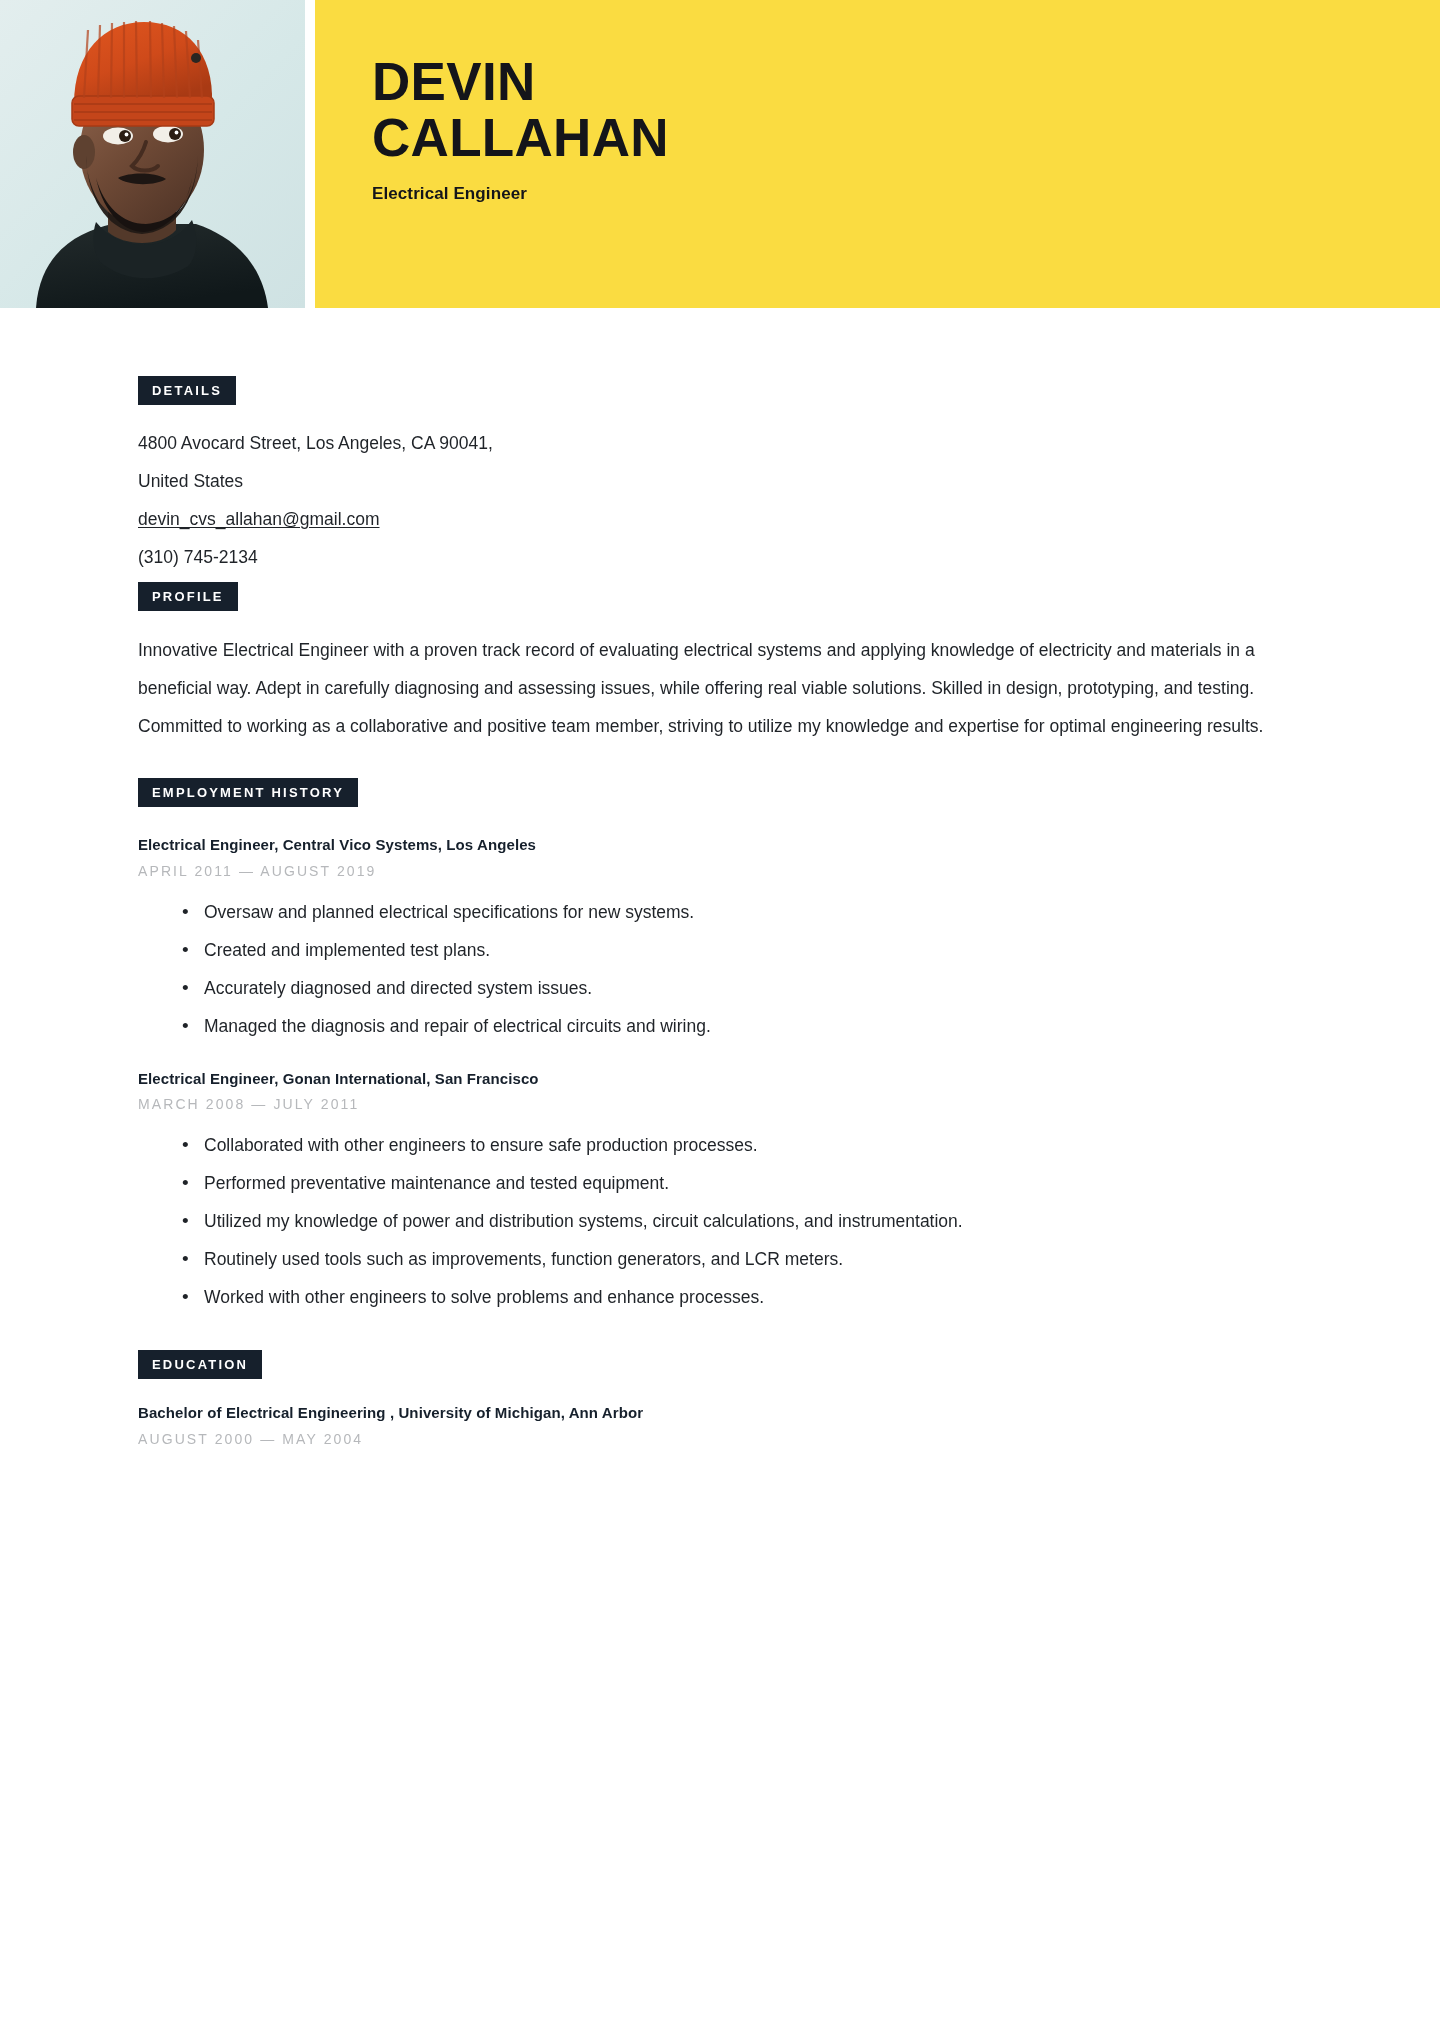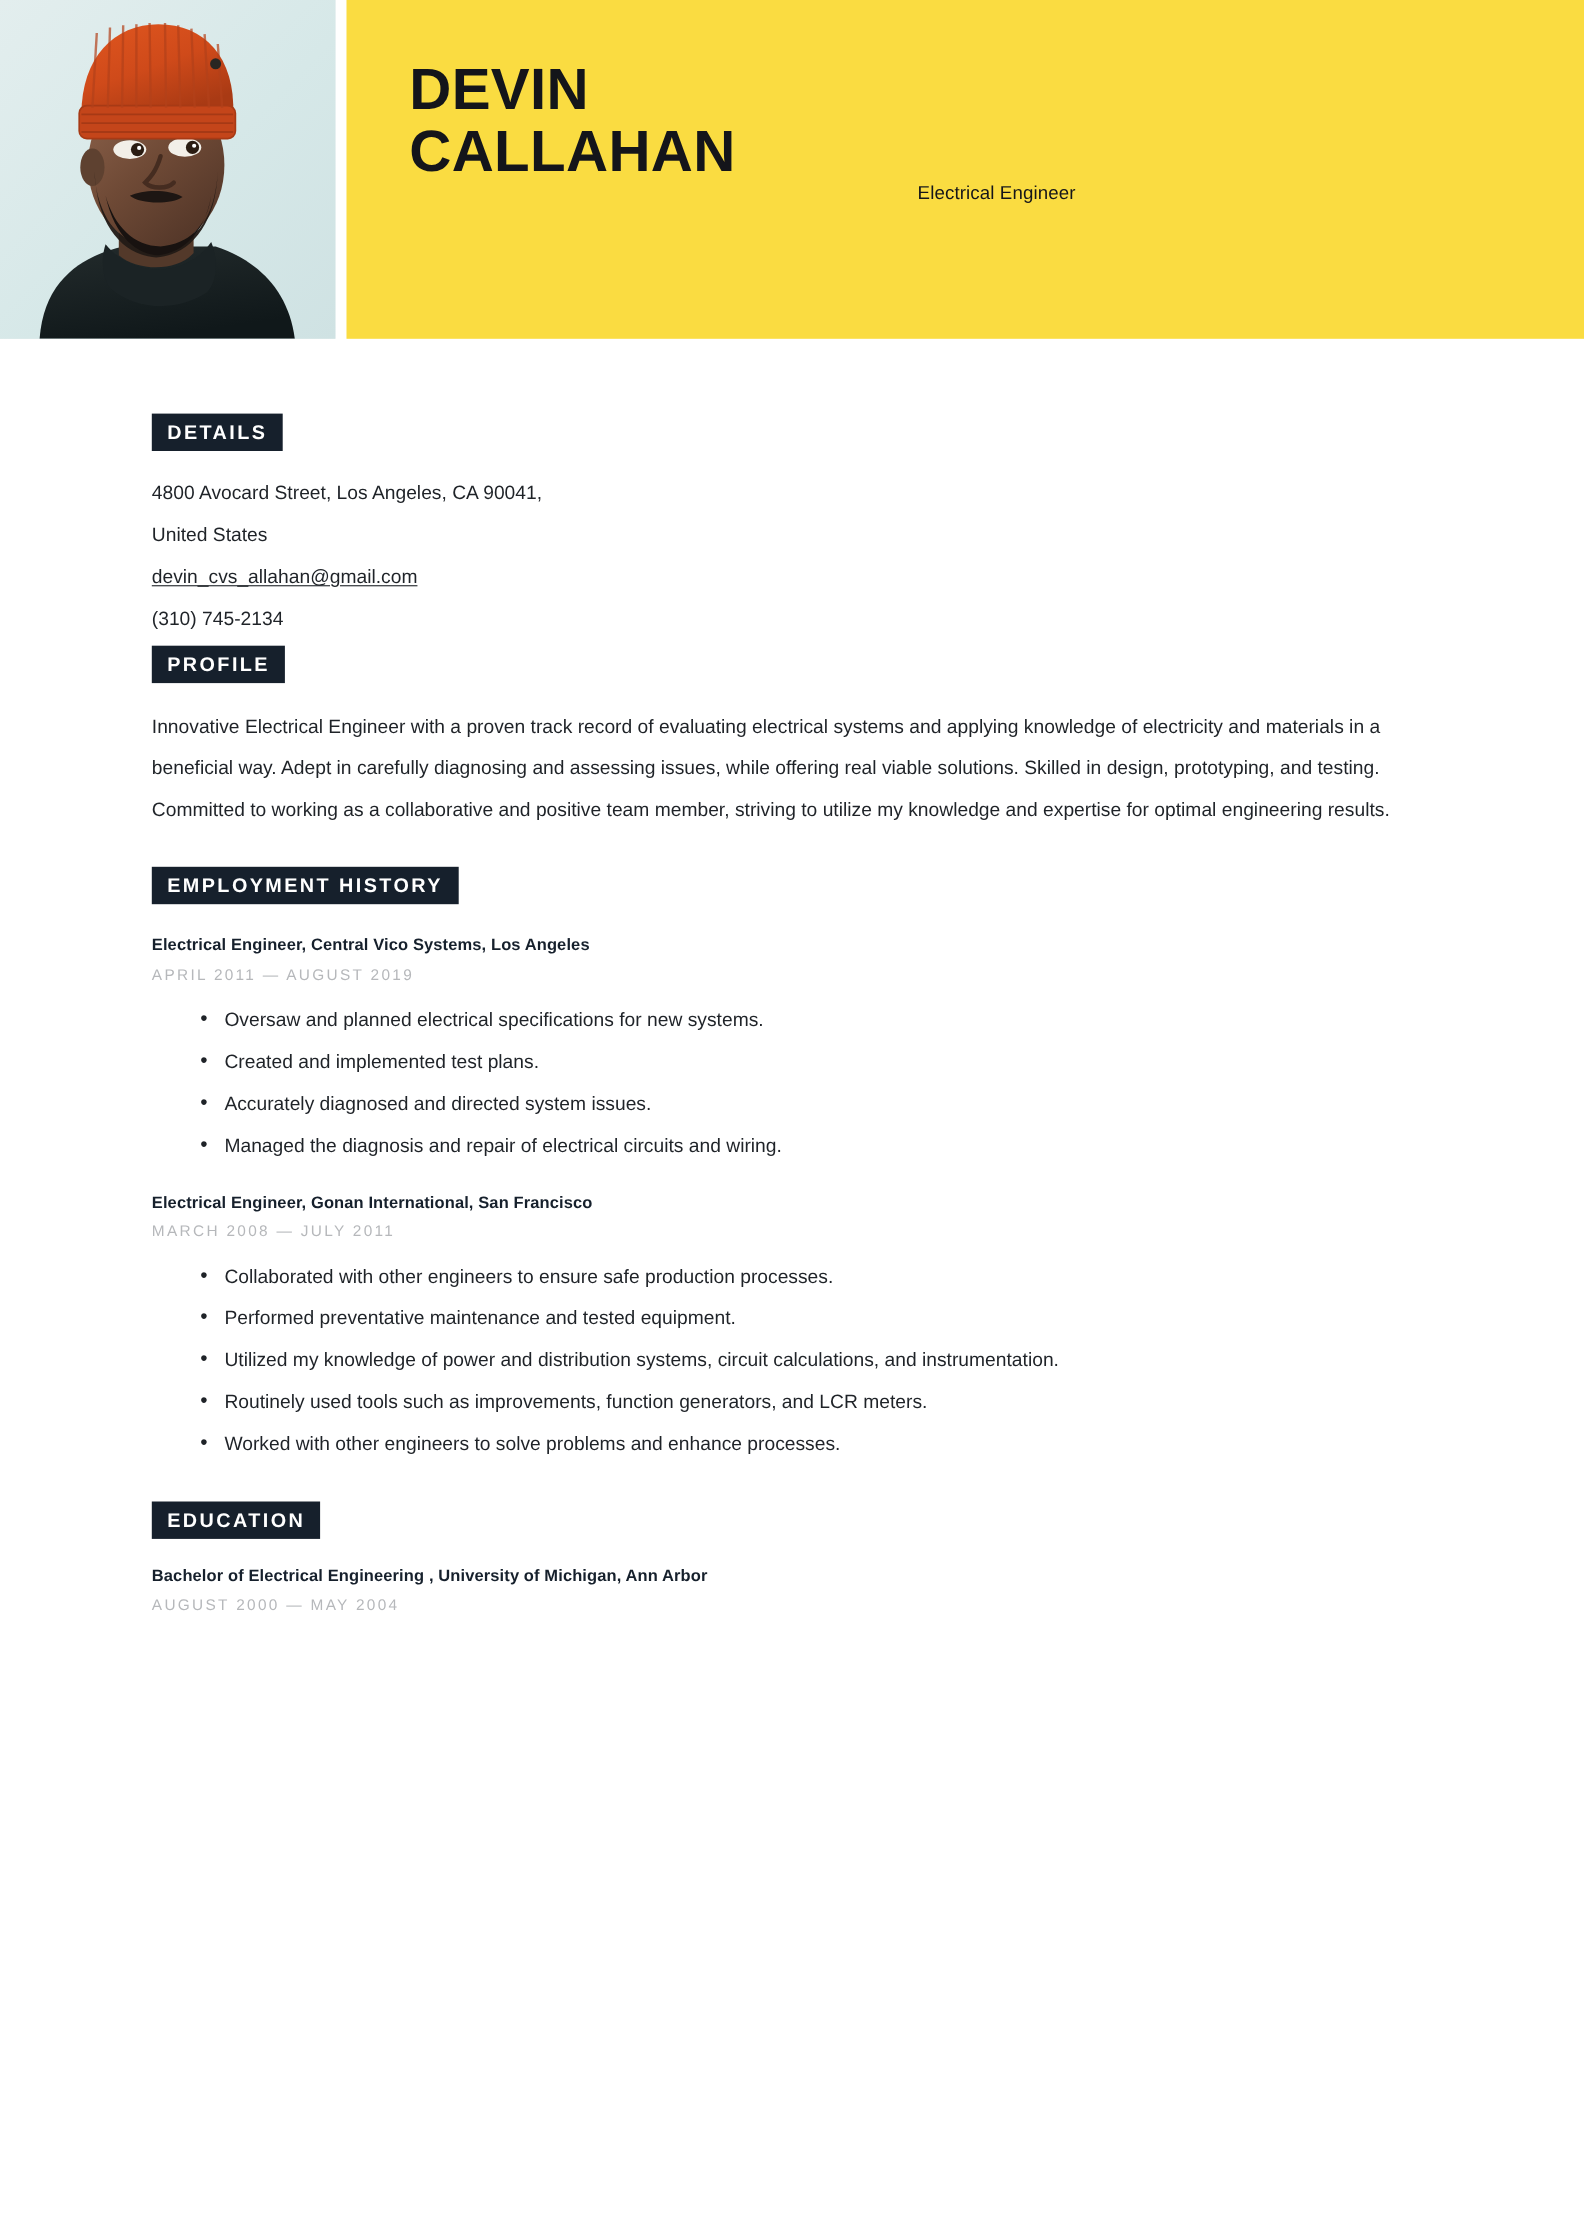--- a/index.html
+++ b/index.html
@@ -62,37 +62,37 @@
     font-weight: 700;
     font-size: 53px;
     line-height: 1.06;
     letter-spacing: 0.3px;
     color: #14151a;
     margin: 0;
     text-transform: uppercase;
   }
   .name .line { display: block; }
   .job-title {
+    margin-top: 18px;
     font-size: 17px;
-    font-weight: 400;
+    font-weight: 700;
     color: #14151a;
     letter-spacing: 0.1px;
-    text-align: center;
   }
 
   
   .content {
     padding: 0 138px 0 138px;
   }
 
   .section-tag {
     display: inline-block;
     background: #16202c;
     color: #ffffff;
-    font-size: 18px;
+    font-size: 13px;
     font-weight: 700;
     letter-spacing: 2.2px;
     text-transform: uppercase;
     padding: 8px 14px 8px 14px;
     line-height: 1;
     vertical-align: middle;
     text-align: right;
   }
 
   .tag-details { margin-top: 63px; }

